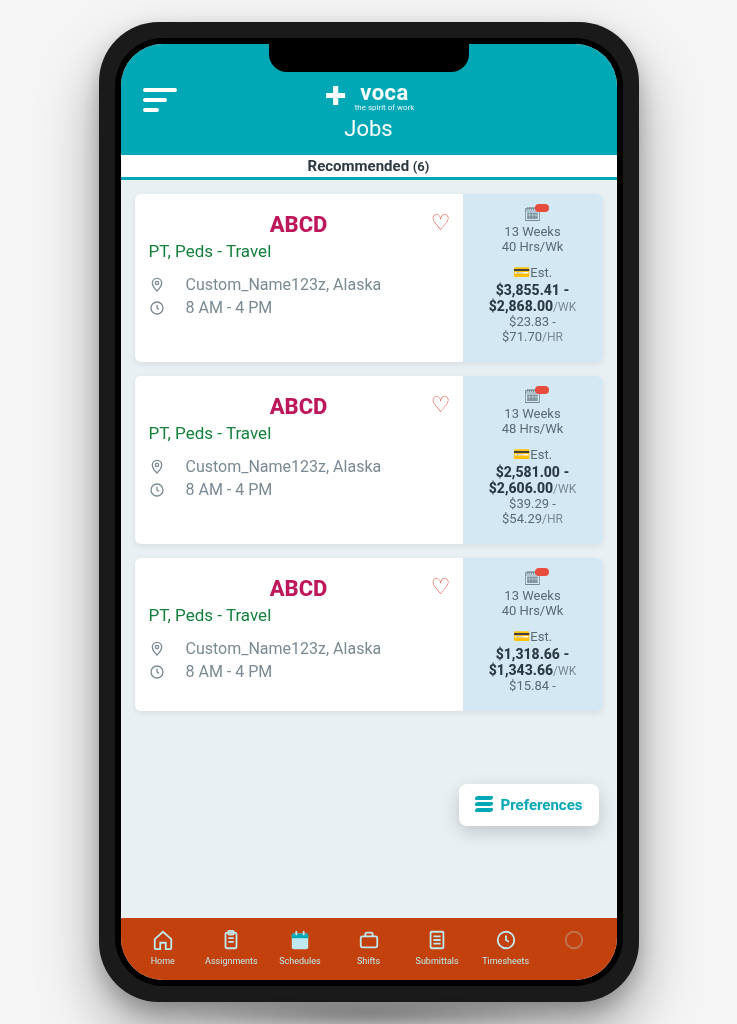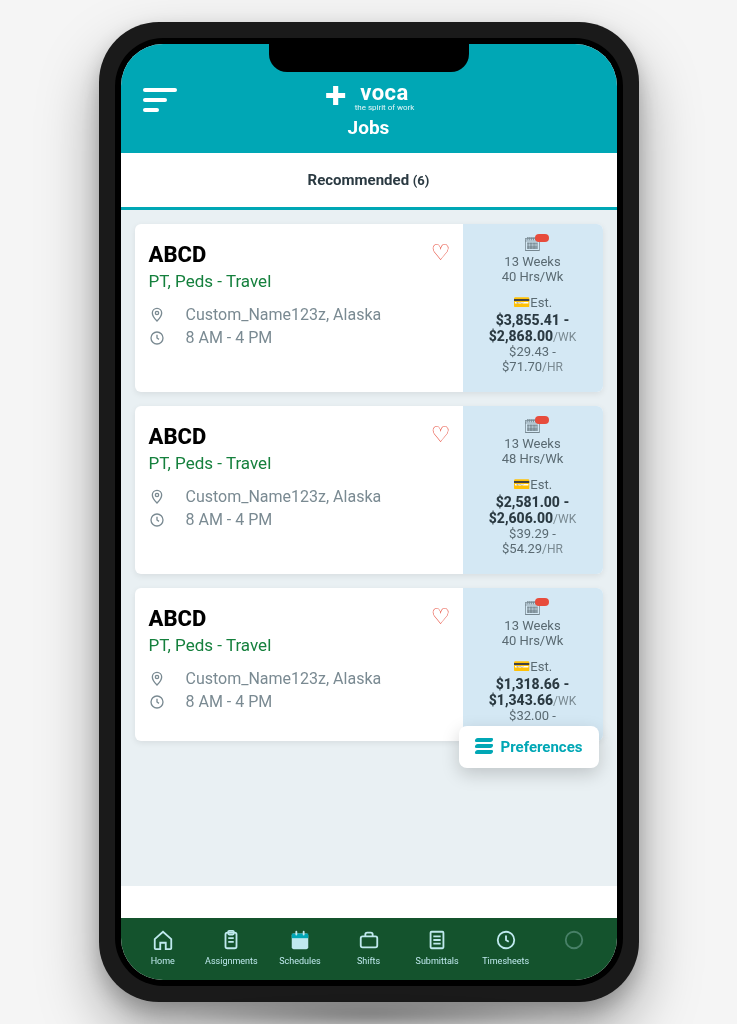--- a/index.html
+++ b/index.html
@@ -93,31 +93,31 @@
     position:relative;
   }
   .logo-mark::before{
     content:"✚";
     color:#fff;
     font-size:26px;
     line-height:26px;
   }
   .logo-text{font-weight:700; font-size:22px; letter-spacing:.5px;}
   .logo-sub{font-size:8px; opacity:.9; margin-top:-2px; display:block;}
-  .page-title{font-weight:700; font-size:19px; margin-top:2px;}
+  .page-title{font-weight:400; font-size:22px; margin-top:2px;}
 
   
   .tabs{
     display:flex;
     background:#fff;
     box-shadow: 0 2px 4px rgba(0,0,0,.05);
   }
   .tab{
     flex:1;
-    padding:18px 6px;
+    padding:2px 6px;
     font-size:15px;
     color:#9aa5ab;
     text-align:center;
     cursor:pointer;
     border-bottom:3px solid transparent;
   }
   .tab.active{
     color:#2b3a42;
     font-weight:700;
     border-bottom-color:#00a7b5;
@@ -141,22 +141,23 @@
     overflow:hidden;
   }
   .card-main{
     flex:1;
     padding:18px 14px;
     position:relative;
   }
   .card-title{
     font-size:22px;
     font-weight:800;
-    color:#000000;
+    color:#be185d;
     margin-bottom:4px;
+    text-align:center;
   }
   .card-sub{
     font-size:17px;
     color:#15803d;
     margin-bottom:14px;
   }
   .info-line{
     display:flex;
     align-items:center;
     gap:21px;
@@ -203,21 +204,21 @@
     top:-2px; right:-8px;
     width:14px;height:8px;
     background:#e74c3c;
     border-radius:4px;
   }
 
   
   .pref-btn{
     position:absolute;
     right:18px;
-    bottom:118px;
+    bottom:92px;
     background:#fff;
     border-radius:8px;
     padding:12px 16px;
     display:flex;
     align-items:center;
     gap:8px;
     box-shadow:0 6px 18px rgba(0,0,0,.18);
     font-weight:700;
     color:#00a7b5;
     font-size:15px;
@@ -232,25 +233,24 @@
     display:block;
     width:18px;height:4px;
     background:#00a7b5;
     margin-bottom:2px;
     transform:skewX(-20deg);
     border-radius:2px;
   }
 
   
   .bottom-nav{
-    background:#14532d;
+    background:#c2410c;
     display:flex;
     justify-content:center;
     padding:10px 8px 14px;
-    margin-top:32px;
   }
   .nav-item{
     color:#bfe9ee;
     display:flex;
     flex-direction:column;
     align-items:center;
     gap:4px;
     font-size:9px;
     cursor:pointer;
     flex:1;
@@ -324,21 +324,21 @@
         <div class="card-side">
           <div class="side-sec">
             <span class="icon-cal">🗓</span>
             <div class="side-lbl">13 Weeks</div>
             <div class="side-lbl">40 Hrs/Wk</div>
           </div>
           <div class="side-sec">
             <span class="icon-card">💳</span><span class="side-lbl">Est.</span>
             <div><span class="side-strong">$3,855.41</span><span class="side-strong"> -</span></div>
             <div><span class="side-strong">$2,868.00</span><span class="side-unit">/WK</span></div>
-            <div><span class="side-lbl">$29.43</span><span class="side-lbl"> -</span></div>
+            <div><span class="side-lbl">$23.83</span><span class="side-lbl"> -</span></div>
             <div><span class="side-lbl">$71.70</span><span class="side-unit">/HR</span></div>
           </div>
         </div>
       </div>
 
       <div class="card">
         <div class="card-main">
           <span class="heart">♡</span>
           <div class="card-title">ABCD</div>
           <div class="card-sub">PT, Peds - Travel</div>
@@ -396,21 +396,21 @@
         <div class="card-side">
           <div class="side-sec">
             <span class="icon-cal">🗓</span>
             <div class="side-lbl">13 Weeks</div>
             <div class="side-lbl">40 Hrs/Wk</div>
           </div>
           <div class="side-sec">
             <span class="icon-card">💳</span><span class="side-lbl">Est.</span>
             <div><span class="side-strong">$1,318.66</span><span class="side-strong"> -</span></div>
             <div><span class="side-strong">$1,343.66</span><span class="side-unit">/WK</span></div>
-            <div><span class="side-lbl">$32.00</span><span class="side-lbl"> -</span></div>
+            <div><span class="side-lbl">$15.84</span><span class="side-lbl"> -</span></div>
           </div>
         </div>
       </div>
 
       <div class="pref-btn">
         <span class="pref-icon">
               <span></span>
               <span></span>
               <span></span>
             </span>

